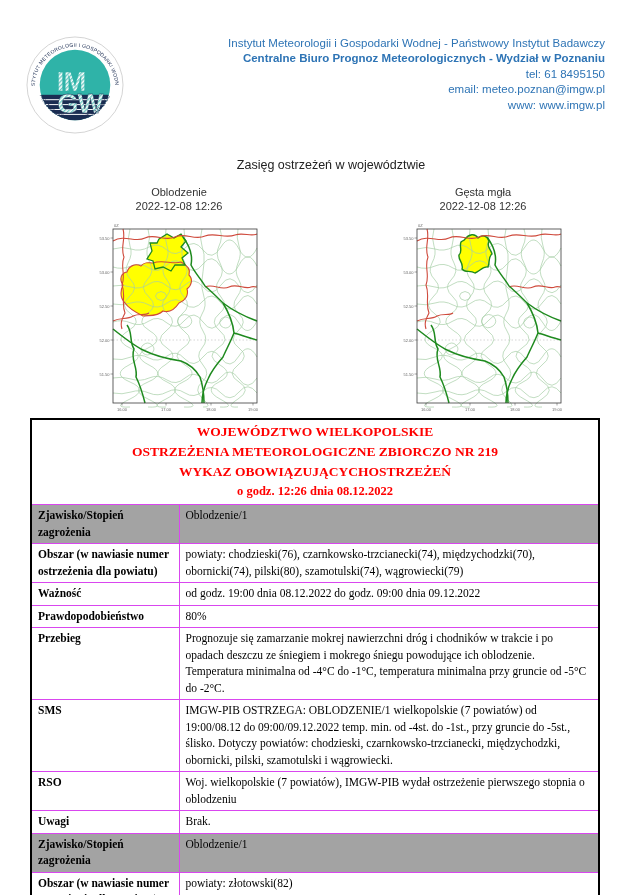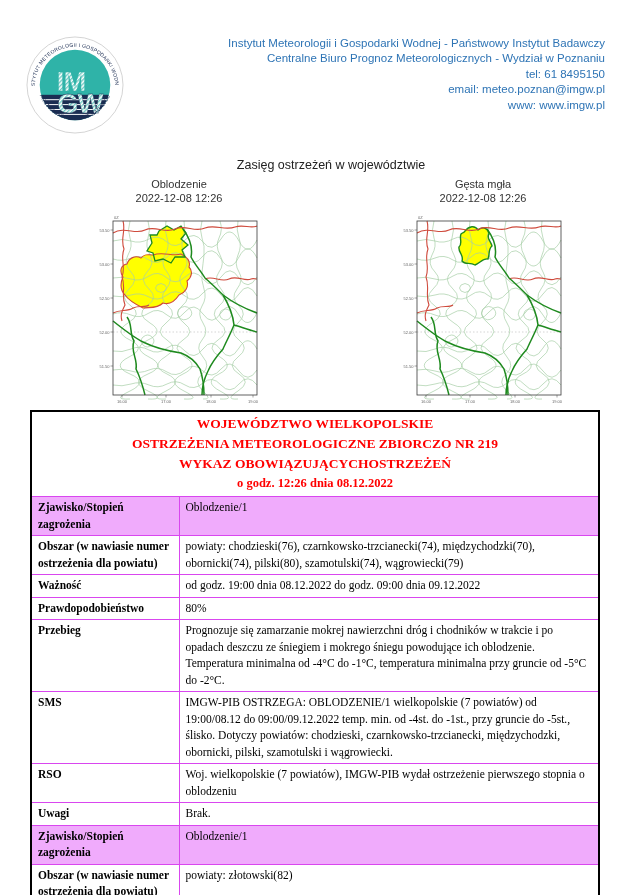--- a/index.html
+++ b/index.html
@@ -4,37 +4,37 @@
 <style>
   html,body{margin:0;padding:0;background:#fff;}
   .page{position:relative;width:630px;height:895px;background:#fff;overflow:hidden;
         font-family:"Liberation Sans",sans-serif;color:#000;}
 
   
   .hdr{position:relative;height:148px;}
   .logo{position:absolute;left:26px;top:36px;width:98px;height:98px;}
   .hdr-text{position:absolute;right:25px;top:36px;width:430px;text-align:right;
             font-size:11.5px;line-height:15.4px;color:#2e74b5;white-space:nowrap;}
-  .hdr-text .b{font-weight:normal;}
+  .hdr-text .b{font-weight:bold;}
 
   
   .maps-sec{padding-left:32px;text-align:center;}
   .maps-title{font-size:12.5px;color:#222;margin-top:10px;}
-  .maps-row{display:flex;justify-content:center;gap:142px;margin-top:6px;}
+  .maps-row{display:flex;justify-content:center;gap:142px;margin-top:14px;}
   .map-block{margin:0;}
   .map-cap{font-size:11px;color:#333;line-height:13.5px;margin-bottom:9px;text-align:center;}
   .map-svg{display:block;}
 
   
   table.warn{border-collapse:collapse;width:570px;margin:4px 0 0 30px;
              font-family:"Liberation Serif",serif;font-size:11.5px;
              border:2px solid #000;table-layout:fixed;}
   table.warn td{border:1px solid #d946ef;padding:2px 6px 3px 6px;vertical-align:top;line-height:16.5px;}
   td.lbl{font-weight:bold;}
-  tr.yellow td{background:#f0abfc;}
+  tr.yellow td{background:#a3a3a3;}
   td.title-cell{text-align:center;color:#f00;font-weight:bold;padding:5px 4px 6px 4px;}
   .tl{font-size:13.5px;line-height:20px;}
   .tl4{font-size:12.5px;line-height:19px;}
 
   svg text{font-family:"Liberation Sans",sans-serif;}
 </style>
 </head>
 <body>
 
 <svg width="0" height="0" style="position:absolute" aria-hidden="true">

